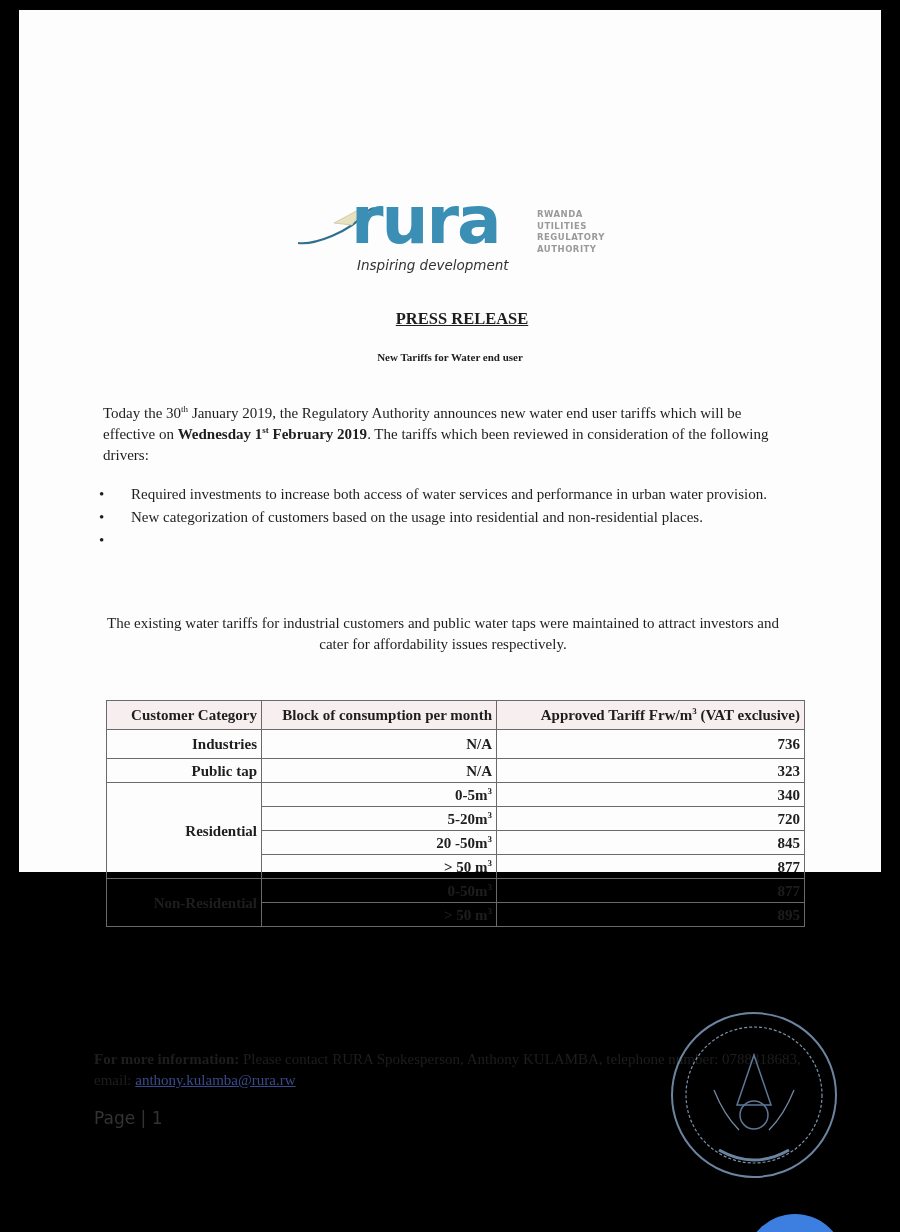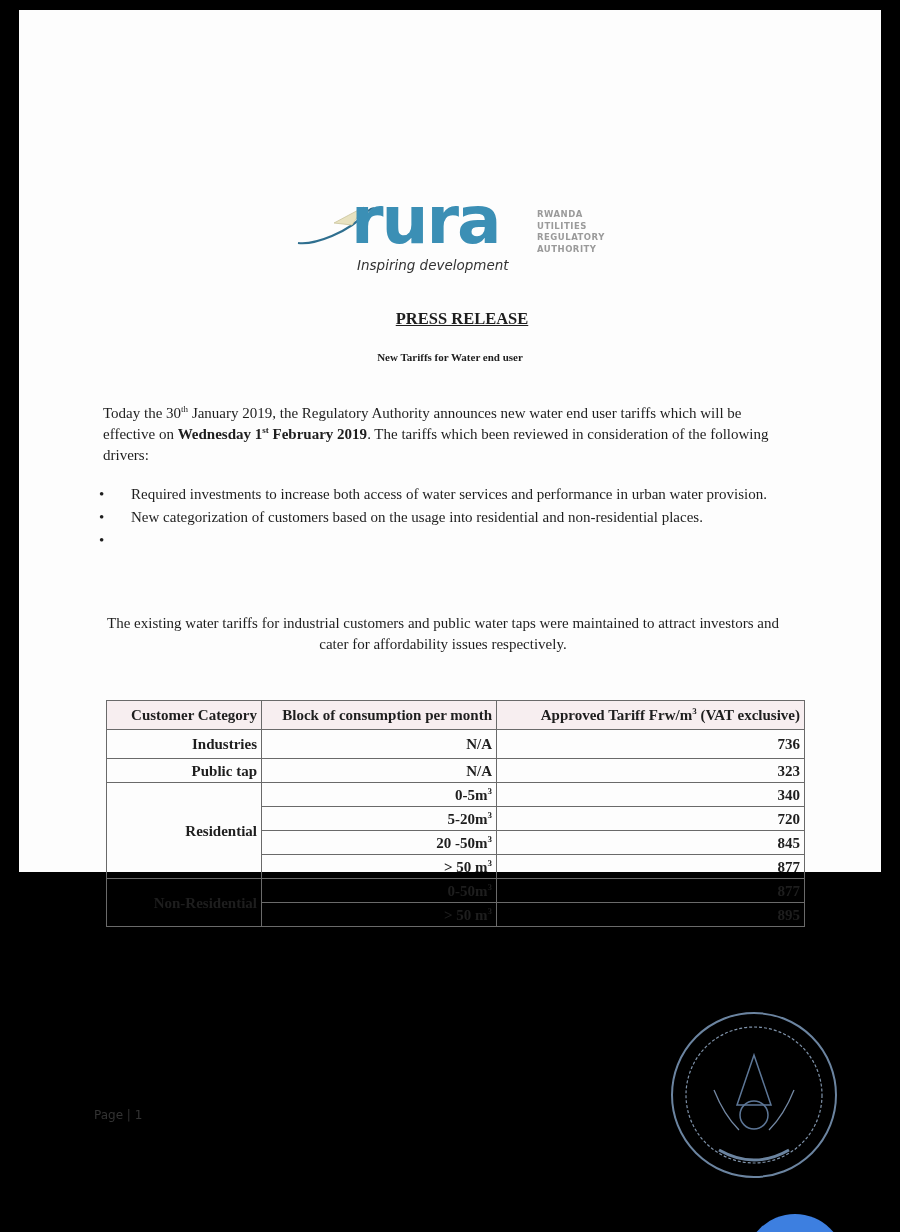--- a/index.html
+++ b/index.html
@@ -57,21 +57,21 @@
   table.tariffs th, table.tariffs td {
     border: 1.5px solid #6a6a6a; padding: 0 4px; text-align: right; font-weight: bold;
     height: 23px; line-height: 22px; vertical-align: middle;
   }
   table.tariffs th { background: #f7eef0; height: 28px; }
   table.tariffs td.big { height: 28px; }
   .col1 { width: 146px; }
   .col2 { width: 226px; margin-left: 18px; }
   .link { color: #3a4a8c; text-decoration: underline; }
   .page-num {
-    position: absolute; left: 75px; top: 1098px; font-family: "DejaVu Sans", sans-serif; font-size: 12px; color: #333;
+    position: absolute; left: 75px; top: 1098px; font-family: "DejaVu Sans", sans-serif; font-size: 17px; color: #333;
   }
   .stamp { position: absolute; left: 640px; top: 990px; width: 190px; height: 190px; opacity: 0.75; }
   .blue-circle { position: absolute; left: 745px; top: 1214px; width: 100px; height: 100px; border-radius: 50%; background: #3d7fe0; }
 </style>
 </head>
 <body>
 
 <div class="page">
 
   <div class="logo">
@@ -145,20 +145,23 @@
       <td>877</td>
     </tr>
     <tr>
       <td><span>&gt; 50 m</span><sup>3</sup></td>
       <td>895</td>
     </tr>
   </tbody>
     </table>
 
 
+  <div class="para p5">
+    <b>For more information:</b><span> Please contact RURA Spokesperson, Anthony KULAMBA, telephone number: 0788318683, email: </span><span class="link">anthony.kulamba@rura.rw</span>
+  </div>
 
   <div class="page-num">Page | 1</div>
 
   <svg class="stamp" viewBox="0 0 190 190">
     <circle cx="95" cy="95" r="82" fill="none" stroke="#8fb0d6" stroke-width="2"></circle>
     <circle cx="95" cy="95" r="68" fill="none" stroke="#a9c3e2" stroke-width="1.2" stroke-dasharray="3 2"></circle>
     <path d="M95 55 L78 105 L112 105 Z" fill="none" stroke="#7d9fca" stroke-width="1.5"></path>
     <circle cx="95" cy="115" r="14" fill="none" stroke="#7d9fca" stroke-width="1.5"></circle>
     <path d="M55 90 q10 25 25 40 M135 90 q-10 25 -25 40" stroke="#9ab6da" stroke-width="1.3" fill="none"></path>
     <path d="M60 150 q35 20 70 0" stroke="#8fb0d6" stroke-width="3" fill="none"></path>

